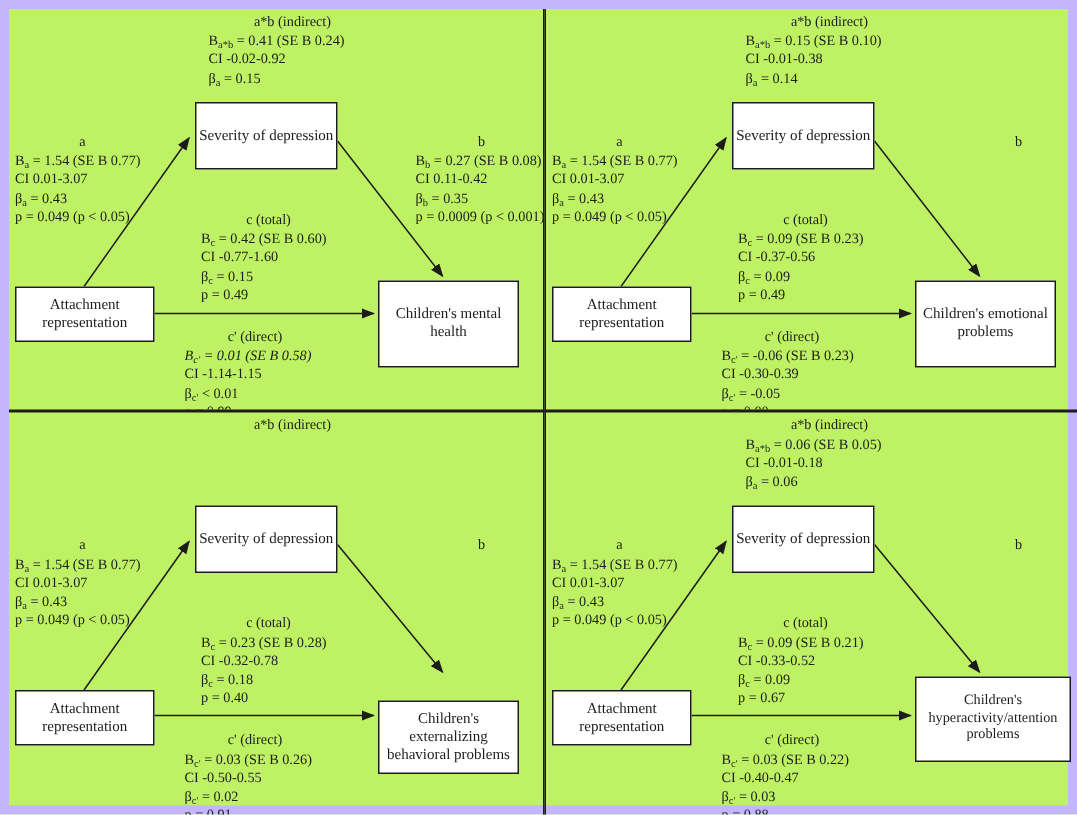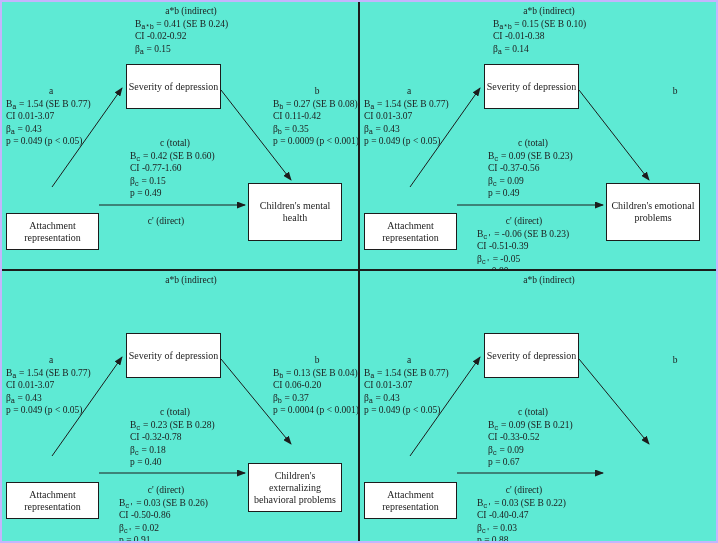--- a/index.html
+++ b/index.html
@@ -1,41 +1,41 @@
 <!DOCTYPE html>
 <html><head>
 <meta charset="utf-8">
 <style>
   html, body { margin:0; padding:0; background:#ffffff; }
   .figure {
     position:relative; width:718px; height:543px; box-sizing:border-box;
-    border:2px solid #c4b5fd; background:#5eead4;
+    border:6px solid #c4b5fd; background:#bef264;
     display:grid; grid-template-columns:357px 357px; grid-template-rows:268px 271px;
     font-family:"Liberation Serif","DejaVu Serif",serif; color:#1c1c1c;
   }
   .quadrant { position:relative; box-sizing:border-box; overflow:hidden; }
   .q0 { border-right:1px solid #1c1c1c; border-bottom:1px solid #1c1c1c; }
   .q1 { border-left:1px solid #1c1c1c; border-bottom:1px solid #1c1c1c; }
   .q2 { border-right:1px solid #1c1c1c; border-top:1px solid #1c1c1c; }
   .q3 { border-left:1px solid #1c1c1c; border-top:1px solid #1c1c1c; }
   .arrows { position:absolute; left:0; top:0; }
   .node {
     position:absolute; border:1.5px solid #1c1c1c; background:#ffffff;
     display:flex; align-items:center; justify-content:center; text-align:center;
     font-size:10px; line-height:1.2; padding:2px 3px; box-sizing:border-box;
   }
   .mediator  { left:124px; top:62px;  width:95px; height:45px; white-space:nowrap; font-size:10px; }
-  .predictor { left:4px;   top:185px; width:93px; height:37px;margin-top:26px; }
+  .predictor { left:4px;   top:185px; width:93px; height:37px; }
   .outcome   { left:246px; top:181px; width:94px; height:58px; }
   .q2 .outcome { top:192px; height:49px; }
   .q3 .outcome { top:176px; height:57px; width:104px; font-size:9.5px; }
   .stat-block { position:absolute; font-size:9.5px; line-height:12.6px; }
   .stat-title { text-align:center; white-space:nowrap; }
   .stat-line  { white-space:nowrap; }
-  sub { font-size:7px; line-height:0; vertical-align:-2px;font-family:Liberation Mono, monospace; }
+  sub { font-size:7px; line-height:0; vertical-align:-2px; }
   .indirect { left:133px; top:3px;   width:112px; }
   .patha    { left:4px;   top:83px;  width:90px;  }
   .pathb    { left:271px; top:83px;  width:88px;  }
   .total    { left:128px; top:135px; width:90px;  }
   .direct   { left:117px; top:213px; width:94px;  }
 </style>
 </head>
 <body>
 
 <div class="figure">
@@ -81,20 +81,26 @@
       <div class="stat-title">c (total)</div>
       <div>
           <div class="stat-line">B<sub>c</sub> = 0.42 (SE B 0.60)</div>
           <div class="stat-line">CI -0.77-1.60</div>
           <div class="stat-line">β<sub>c</sub> = 0.15</div>
           <div class="stat-line">p = 0.49</div>
         </div>
     </div>
     <div class="stat-block direct">
       <div class="stat-title">c' (direct)</div>
+      <div>
+          <div class="stat-line"><i>B<sub>c'</sub> = 0.01 (SE B 0.58)</i></div>
+          <div class="stat-line">CI -1.14-1.15</div>
+          <div class="stat-line">β<sub>c'</sub> &lt; 0.01</div>
+          <div class="stat-line">p = 0.99</div>
+        </div>
     </div>
     <div class="node mediator">Severity of depression</div>
     <div class="node predictor">Attachment representation</div>
     <div class="node outcome">Children's mental health</div>
   </section>
 
   <section class="quadrant q1">
     <svg class="arrows" width="356" height="267" viewBox="0 0 356 267">
       <defs>
           <marker id="ah1" markerWidth="9" markerHeight="7" refX="8" refY="3.5" orient="auto" markerUnits="userSpaceOnUse">
@@ -131,21 +137,21 @@
           <div class="stat-line">B<sub>c</sub> = 0.09 (SE B 0.23)</div>
           <div class="stat-line">CI -0.37-0.56</div>
           <div class="stat-line">β<sub>c</sub> = 0.09</div>
           <div class="stat-line">p = 0.49</div>
         </div>
     </div>
     <div class="stat-block direct">
       <div class="stat-title">c' (direct)</div>
       <div>
           <div class="stat-line">B<sub>c'</sub> = -0.06 (SE B 0.23)</div>
-          <div class="stat-line">CI -0.51-0.39</div>
+          <div class="stat-line">CI -0.30-0.39</div>
           <div class="stat-line">β<sub>c'</sub> = -0.05</div>
           <div class="stat-line">p = 0.80</div>
         </div>
     </div>
     <div class="node mediator">Severity of depression</div>
     <div class="node predictor">Attachment representation</div>
     <div class="node outcome">Children's emotional problems</div>
   </section>
 
   <section class="quadrant q2">
@@ -166,41 +172,35 @@
       <div class="stat-title">a</div>
       <div>
           <div class="stat-line">B<sub>a</sub> = 1.54 (SE B 0.77)</div>
           <div class="stat-line">CI 0.01-3.07</div>
           <div class="stat-line">β<sub>a</sub> = 0.43</div>
           <div class="stat-line">p = 0.049 (p &lt; 0.05)</div>
         </div>
     </div>
     <div class="stat-block pathb">
       <div class="stat-title">b</div>
-      <div>
-          <div class="stat-line">B<sub>b</sub> = 0.13 (SE B 0.04)</div>
-          <div class="stat-line">CI 0.06-0.20</div>
-          <div class="stat-line">β<sub>b</sub> = 0.37</div>
-          <div class="stat-line">p = 0.0004 (p &lt; 0.001)</div>
-        </div>
     </div>
     <div class="stat-block total">
       <div class="stat-title">c (total)</div>
       <div>
           <div class="stat-line">B<sub>c</sub> = 0.23 (SE B 0.28)</div>
           <div class="stat-line">CI -0.32-0.78</div>
           <div class="stat-line">β<sub>c</sub> = 0.18</div>
           <div class="stat-line">p = 0.40</div>
         </div>
     </div>
     <div class="stat-block direct">
       <div class="stat-title">c' (direct)</div>
       <div>
           <div class="stat-line">B<sub>c'</sub> = 0.03 (SE B 0.26)</div>
-          <div class="stat-line">CI -0.50-0.86</div>
+          <div class="stat-line">CI -0.50-0.55</div>
           <div class="stat-line">β<sub>c'</sub> = 0.02</div>
           <div class="stat-line">p = 0.91</div>
         </div>
     </div>
     <div class="node mediator">Severity of depression</div>
     <div class="node predictor">Attachment representation</div>
     <div class="node outcome">Children's externalizing behavioral problems</div>
   </section>
 
   <section class="quadrant q3">
@@ -209,20 +209,25 @@
           <marker id="ah3" markerWidth="9" markerHeight="7" refX="8" refY="3.5" orient="auto" markerUnits="userSpaceOnUse">
             <path d="M0,0 L9,3.5 L0,7 Z" fill="#1c1c1c"></path>
           </marker>
         </defs>
       <line x1="50" y1="185" x2="120" y2="86" stroke="#1c1c1c" stroke-width="1" marker-end="url(#ah3)"></line>
       <line x1="219" y1="88" x2="289" y2="173" stroke="#1c1c1c" stroke-width="1" marker-end="url(#ah3)"></line>
       <line x1="97" y1="202" x2="243" y2="202" stroke="#1c1c1c" stroke-width="1" marker-end="url(#ah3)"></line>
     </svg>
     <div class="stat-block indirect">
       <div class="stat-title">a*b (indirect)</div>
+      <div>
+          <div class="stat-line">B<sub>a*b</sub> = 0.06 (SE B 0.05)</div>
+          <div class="stat-line">CI -0.01-0.18</div>
+          <div class="stat-line">β<sub>a</sub> = 0.06</div>
+        </div>
     </div>
     <div class="stat-block patha">
       <div class="stat-title">a</div>
       <div>
           <div class="stat-line">B<sub>a</sub> = 1.54 (SE B 0.77)</div>
           <div class="stat-line">CI 0.01-3.07</div>
           <div class="stat-line">β<sub>a</sub> = 0.43</div>
           <div class="stat-line">p = 0.049 (p &lt; 0.05)</div>
         </div>
     </div>
@@ -242,15 +247,16 @@
       <div class="stat-title">c' (direct)</div>
       <div>
           <div class="stat-line">B<sub>c'</sub> = 0.03 (SE B 0.22)</div>
           <div class="stat-line">CI -0.40-0.47</div>
           <div class="stat-line">β<sub>c'</sub> = 0.03</div>
           <div class="stat-line">p = 0.88</div>
         </div>
     </div>
     <div class="node mediator">Severity of depression</div>
     <div class="node predictor">Attachment representation</div>
+    <div class="node outcome">Children's hyperactivity/attention problems</div>
   </section>
 
 </div>
 
 </body></html>

